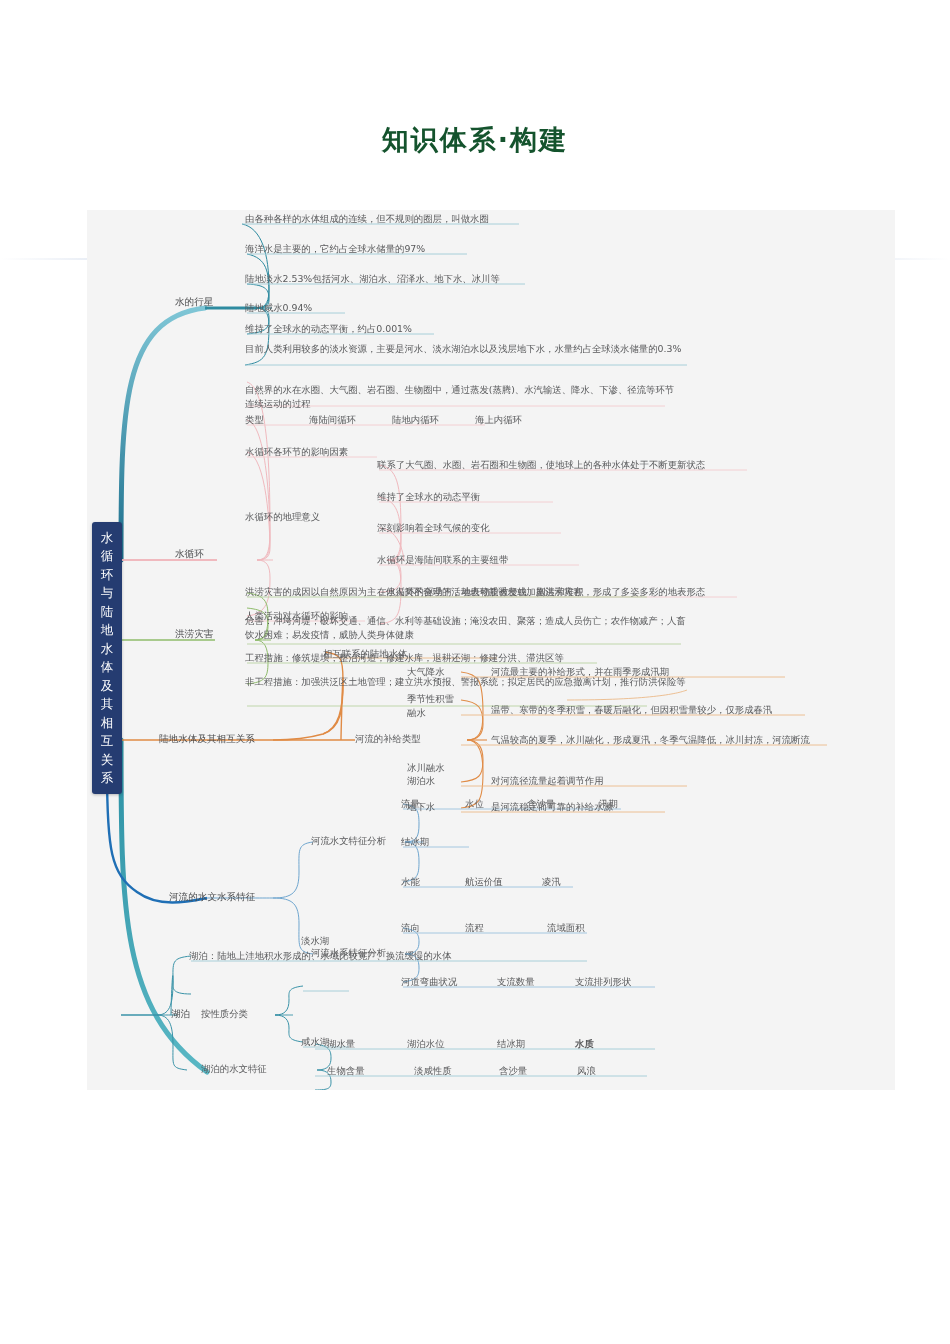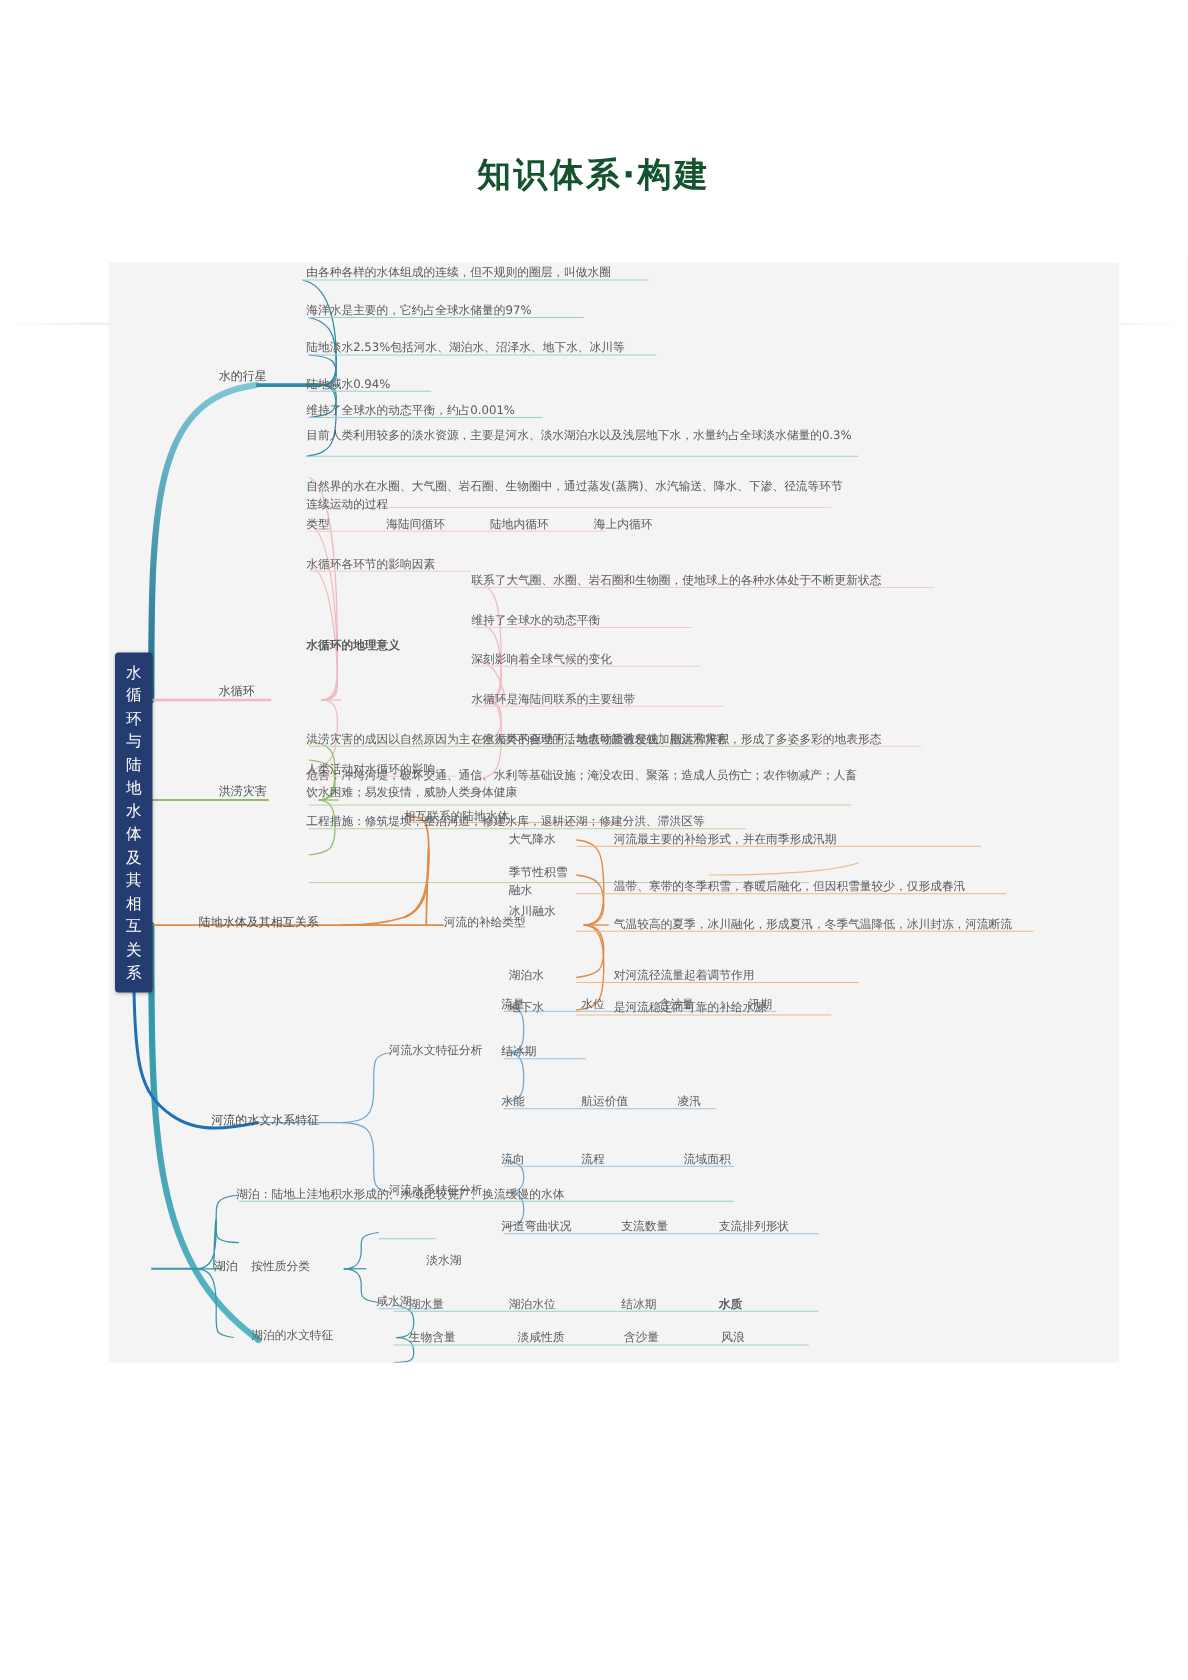--- a/index.html
+++ b/index.html
@@ -225,44 +225,45 @@
   <div class="n" style="left:158px;top:112px;">维持了全球水的动态平衡，约占0.001%</div>
   <div class="n wrap" style="left:158px;top:132px;width:448px;">目前人类利用较多的淡水资源，主要是河水、淡水湖泊水以及浅层地下水，水量约占全球淡水储量的0.3%</div>
 
   <div class="n l1" style="left:88px;top:337px;">水循环</div>
   <div class="n wrap" style="left:158px;top:173px;width:430px;">自然界的水在水圈、大气圈、岩石圈、生物圈中，通过蒸发(蒸腾)、水汽输送、降水、下渗、径流等环节连续运动的过程</div>
   <div class="n" style="left:158px;top:203px;">类型</div>
   <div class="n" style="left:222px;top:203px;">海陆间循环</div>
   <div class="n" style="left:305px;top:203px;">陆地内循环</div>
   <div class="n" style="left:388px;top:203px;">海上内循环</div>
   <div class="n" style="left:158px;top:235px;">水循环各环节的影响因素</div>
-  <div class="n" style="left:158px;top:300px;font-weight:bold;">水循环的地理意义</div>
+  <div class="n" style="left:158px;top:300px;">水循环的地理意义</div>
   <div class="n" style="left:290px;top:248px;">联系了大气圈、水圈、岩石圈和生物圈，使地球上的各种水体处于不断更新状态</div>
   <div class="n" style="left:290px;top:280px;">维持了全球水的动态平衡</div>
   <div class="n" style="left:290px;top:311px;">深刻影响着全球气候的变化</div>
   <div class="n" style="left:290px;top:343px;">水循环是海陆间联系的主要纽带</div>
   <div class="n" style="left:290px;top:375px;">在水循环的驱动下，地表物质被侵蚀、搬运和堆积，形成了多姿多彩的地表形态</div>
   <div class="n" style="left:158px;top:399px;">人类活动对水循环的影响</div>
 
   <div class="n l1" style="left:88px;top:417px;">洪涝灾害</div>
   <div class="n" style="left:158px;top:375px;">洪涝灾害的成因以自然原因为主，但人类不合理的活动也可能诱发或加剧洪涝灾害</div>
   <div class="n wrap" style="left:158px;top:404px;width:446px;">危害：冲垮河堤；破坏交通、通信、水利等基础设施；淹没农田、聚落；造成人员伤亡；农作物减产；人畜饮水困难；易发疫情，威胁人类身体健康</div>
   <div class="n" style="left:158px;top:441px;">工程措施：修筑堤坝，整治河道；修建水库，退耕还湖；修建分洪、滞洪区等</div>
+  <div class="n wrap" style="left:158px;top:465px;width:446px;">非工程措施：加强洪泛区土地管理；建立洪水预报、警报系统；拟定居民的应急撤离计划，推行防洪保险等</div>
 
   <div class="n l1" style="left:72px;top:522px;">陆地水体及其相互关系</div>
   <div class="n" style="left:236px;top:437px;">相互联系的陆地水体</div>
   <div class="n" style="left:268px;top:522px;">河流的补给类型</div>
 
   <div class="n" style="left:320px;top:455px;">大气降水</div>
   <div class="n" style="left:404px;top:455px;">河流最主要的补给形式，并在雨季形成汛期</div>
 
   <div class="n wrap" style="left:320px;top:482px;width:56px;">季节性积雪融水</div>
   <div class="n" style="left:404px;top:493px;">温带、寒带的冬季积雪，春暖后融化，但因积雪量较少，仅形成春汛</div>
 
-  <div class="n" style="left:320px;top:513px;">冰川融水</div>
+  <div class="n" style="left:320px;top:551px;">冰川融水</div>
   <div class="n" style="left:404px;top:523px;">气温较高的夏季，冰川融化，形成夏汛，冬季气温降低，冰川封冻，河流断流</div>
 
   <div class="n" style="left:320px;top:564px;">湖泊水</div>
   <div class="n" style="left:404px;top:564px;">对河流径流量起着调节作用</div>
 
   <div class="n" style="left:320px;top:590px;">地下水</div>
   <div class="n" style="left:404px;top:590px;">是河流稳定而可靠的补给水源</div>
 
   <div class="n l1" style="left:82px;top:680px;">河流的水文水系特征</div>
   <div class="n" style="left:224px;top:624px;">河流水文特征分析</div>
@@ -279,21 +280,21 @@
   <div class="n" style="left:314px;top:711px;">流向</div>
   <div class="n" style="left:378px;top:711px;">流程</div>
   <div class="n" style="left:440px;top:711px;margin-left:20px;">流域面积</div>
   <div class="n" style="left:314px;top:765px;">河道弯曲状况</div>
   <div class="n" style="left:410px;top:765px;">支流数量</div>
   <div class="n" style="left:488px;top:765px;">支流排列形状</div>
 
   <div class="n l1" style="left:84px;top:797px;">湖泊</div>
   <div class="n" style="left:102px;top:739px;">湖泊：陆地上洼地积水形成的、水域比较宽广、换流缓慢的水体</div>
   <div class="n" style="left:114px;top:797px;">按性质分类</div>
-  <div class="n" style="left:214px;top:792px;margin-left:40px;">淡水湖</div>
+  <div class="n" style="left:214px;top:724px;">淡水湖</div>
   <div class="n" style="left:214px;top:825px;">咸水湖</div>
   <div class="n" style="left:114px;top:852px;">湖泊的水文特征</div>
   <div class="n" style="left:240px;top:827px;">湖水量</div>
   <div class="n" style="left:320px;top:827px;">湖泊水位</div>
   <div class="n" style="left:410px;top:827px;">结冰期</div>
   <div class="n" style="left:488px;top:827px;font-weight:bold;">水质</div>
   <div class="n" style="left:240px;top:854px;">生物含量</div>
   <div class="n" style="left:327px;top:854px;">淡咸性质</div>
   <div class="n" style="left:412px;top:854px;">含沙量</div>
   <div class="n" style="left:490px;top:854px;">风浪</div>

